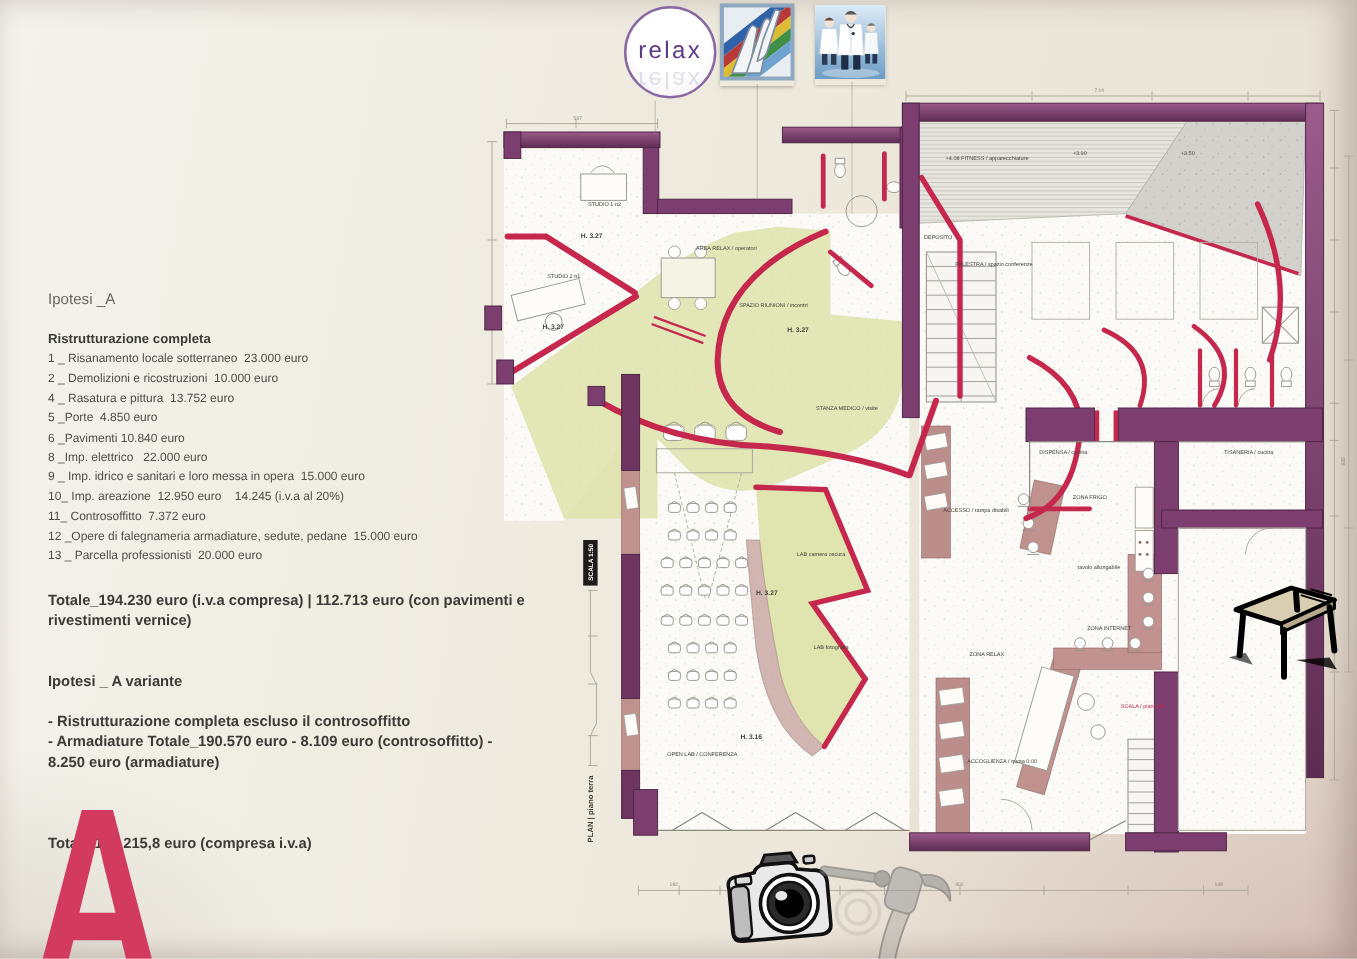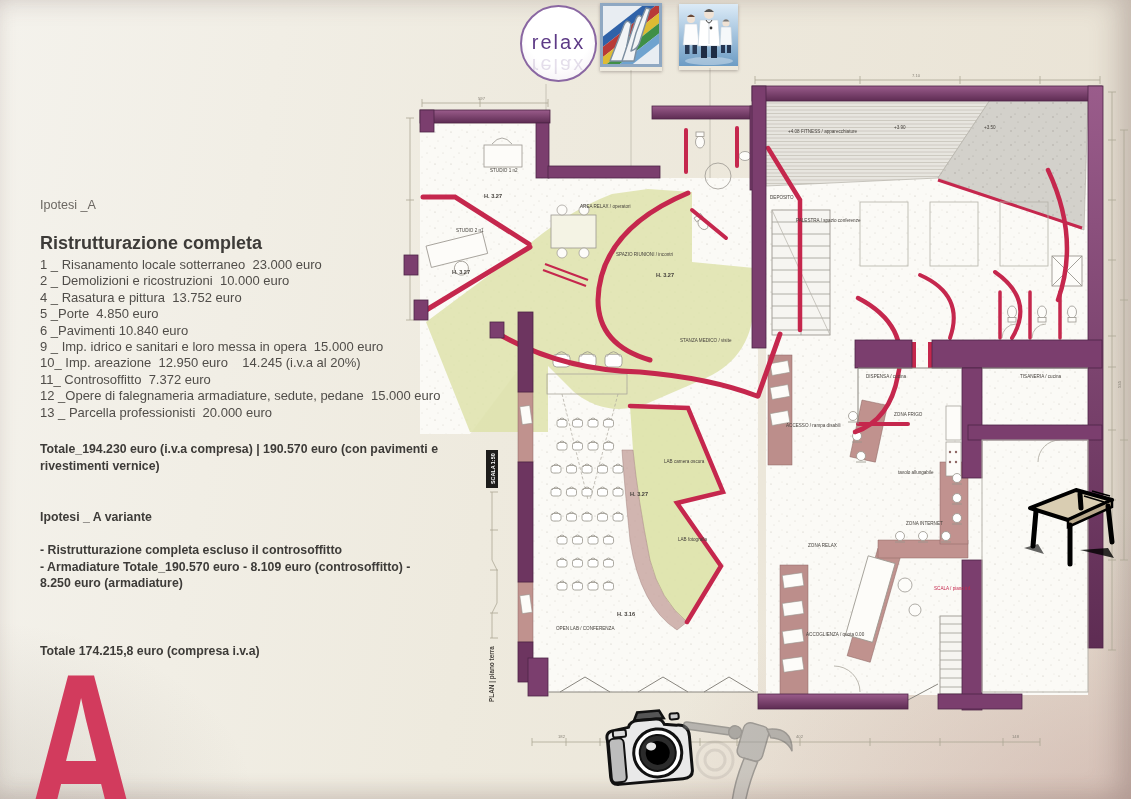--- a/index.html
+++ b/index.html
@@ -7,23 +7,23 @@
     position:relative;width:1131px;height:799px;overflow:hidden;
     font-family:"Liberation Sans",sans-serif;
     background:
       radial-gradient(900px 520px at 106% 104%, rgba(188,148,144,.55), rgba(188,148,144,0) 62%),
       radial-gradient(500px 300px at -4% 100%, rgba(130,118,105,.18), rgba(130,118,105,0) 60%),
       linear-gradient(100deg,#f4f2ec 0%,#eeeade 45%,#e9e2d4 100%);
     box-shadow:inset -16px 0 26px rgba(95,75,72,.22), inset 0 -8px 18px rgba(130,100,90,.12);
   }
   
   .col{position:absolute;left:40px;top:198px;width:430px;color:#4e4b47;}
-  .ipotesi{font-size:12.6px;color:#6b6762;margin-bottom:21px;}
-  .heading{font-size:18px;font-weight:bold;color:#3d3b38;margin-bottom:3px;}
-  .item{font-size:13px;line-height:16.4px;white-space:pre;color:#504d49;}
+  .ipotesi{font-size:12.6px;color:#6b6762;margin-bottom:21px;margin-top:44px;}
+  .heading{font-size:11px;font-weight:bold;color:#3d3b38;margin-bottom:3px;}
+  .item{font-size:10px;line-height:16.4px;white-space:pre;color:#504d49;}
   .blk{font-size:12.3px;font-weight:bold;color:#3d3b38;white-space:pre-line;line-height:16.6px;}
   .blk.m1{margin-top:20px;}
   .blk.m2{margin-top:18px;}
   .blk.m3{margin-top:35px;}
   
   .big-a{
     position:absolute;left:26px;top:642px;font-size:212px;line-height:1;
     font-weight:bold;color:#d23b5d;transform:scaleX(.72);transform-origin:left top;
   }
   
@@ -637,27 +637,28 @@
 
   <div class="col">
     <div class="ipotesi">Ipotesi _A</div>
     <div class="heading">Ristrutturazione completa</div>
     <div>
       <div class="item">1 _ Risanamento locale sotterraneo  23.000 euro</div>
       <div class="item">2 _ Demolizioni e ricostruzioni  10.000 euro</div>
       <div class="item">4 _ Rasatura e pittura  13.752 euro</div>
       <div class="item">5 _Porte  4.850 euro</div>
       <div class="item">6 _Pavimenti 10.840 euro</div>
+      <div class="item">8 _Imp. elettrico   22.000 euro</div>
       <div class="item">9 _ Imp. idrico e sanitari e loro messa in opera  15.000 euro</div>
       <div class="item">10_ Imp. areazione  12.950 euro    14.245 (i.v.a al 20%)</div>
       <div class="item">11_ Controsoffitto  7.372 euro</div>
       <div class="item">12 _Opere di falegnameria armadiature, sedute, pedane  15.000 euro</div>
       <div class="item">13 _ Parcella professionisti  20.000 euro</div>
     </div>
-    <div class="blk m1">Totale_194.230 euro (i.v.a compresa)   | 190.570 euro (con pavimenti e
+    <div class="blk m1">Totale_194.230 euro (i.v.a compresa)   | 112.713 euro (con pavimenti e
 rivestimenti vernice)</div>
     <div class="blk m2">
       <div>Ipotesi _  A variante</div>
       <div>- Ristrutturazione completa escluso il controsoffitto
 -  Armadiature Totale_190.570 euro - 8.109 euro (controsoffitto) -
 8.250 euro (armadiature)</div>
     </div>
     <div class="blk m3">Totale 174.215,8 euro (compresa i.v.a)</div>
   </div>
 

